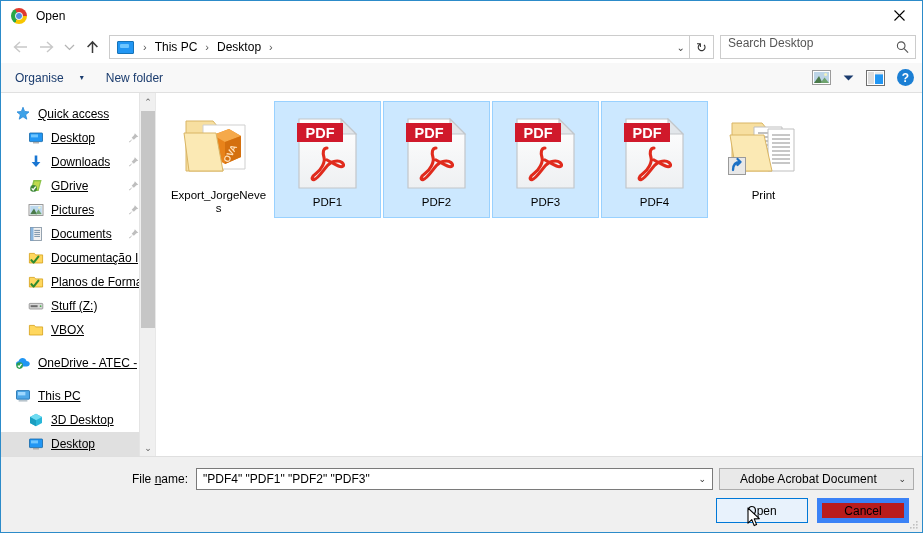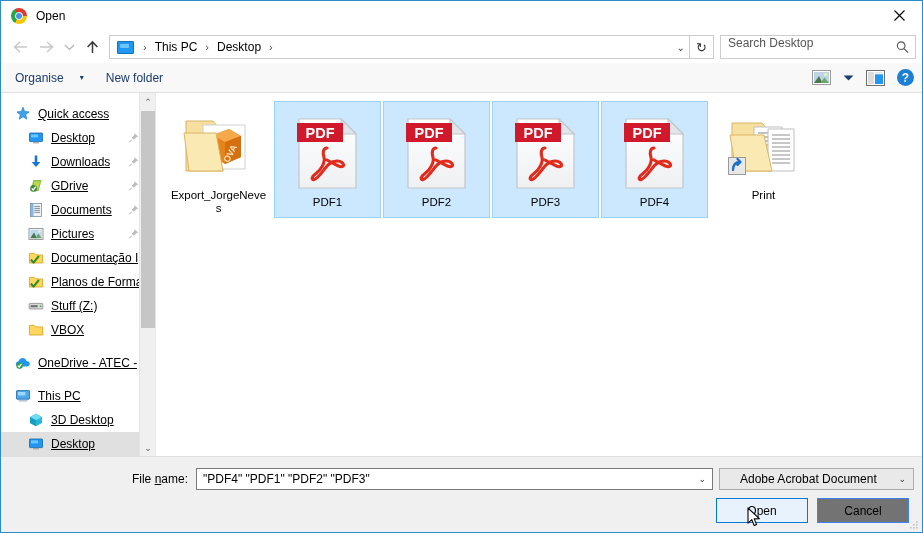--- a/index.html
+++ b/index.html
@@ -267,21 +267,21 @@
   .ftype-caret {
     position: absolute; right: 7px; top: 50%; transform: translateY(-50%);
     font-size: 9px; color: #333;
   }
   .row2 {
     position: absolute; right: 13px; top: 41px;
     display: flex; align-items: center; gap: 9px;
   }
   .btn {
     width: 92px; height: 25px;
-    border: 1px solid #3b82f6; background: #737373;
+    border: 5px solid #3b82f6; background: #b91c1c;
     font-size: 12px; color: #000;
     display: flex; align-items: center; justify-content: center;
     font-family: "Liberation Sans", sans-serif;
   }
   .btn.primary {
     border: 1px solid #0078d7; background: #e8f2fc;
   }
   .grip {
     position: absolute; right: 3px; bottom: 2px;
     width: 11px; height: 11px; opacity: .45;
@@ -431,46 +431,46 @@
               </svg>
             </span>
             <span class="side-label">GDrive</span>
             <svg viewBox="0 0 12 12" class="pin">
               <path d="M7.4 0.8 L11.2 4.6 L9.2 5.2 L6.4 8 L5.2 6.8 L2 11 L1 10 L5.2 6.8 L4 5.6 L6.8 2.8 Z" fill="#8a8a8a"></path>
             </svg>
           </div>
           <div class="side-row indent">
             <span class="side-ico">
               <svg viewBox="0 0 16 16" width="16" height="16">
+                <rect x="1" y="2.6" width="14" height="10.8" fill="#fff" stroke="#8a8a8a" stroke-width="0.9"></rect>
+                <rect x="2.2" y="3.8" width="11.6" height="8.4" fill="#bcd9ee"></rect>
+                <path d="M2.2 12.2 L6 6.4 L9 12.2 Z" fill="#4a7a4a"></path>
+                <path d="M7.4 12.2 L10.4 7.6 L13.8 12.2 Z" fill="#6ea36e"></path>
+                <circle cx="11.4" cy="5.6" r="1.2" fill="#f5f3c8"></circle>
+              </svg>
+            </span>
+            <span class="side-label">Pictures</span>
+            <svg viewBox="0 0 12 12" class="pin">
+              <path d="M7.4 0.8 L11.2 4.6 L9.2 5.2 L6.4 8 L5.2 6.8 L2 11 L1 10 L5.2 6.8 L4 5.6 L6.8 2.8 Z" fill="#8a8a8a"></path>
+            </svg>
+          </div>
+          <div class="side-row indent">
+            <span class="side-ico">
+              <svg viewBox="0 0 16 16" width="16" height="16">
                 <rect x="2.5" y="1.5" width="11" height="13" fill="#f2f2f2" stroke="#8a9aa8" stroke-width="0.9"></rect>
                 <rect x="2.5" y="1.5" width="3" height="13" fill="#5b9bd5" opacity="0.7"></rect>
                 <g stroke="#5b7a96" stroke-width="0.8">
                   <path d="M6.3 4.4 H12"></path>
                   <path d="M6.3 6.4 H12"></path>
                   <path d="M6.3 8.4 H12"></path>
                   <path d="M6.3 10.4 H12"></path>
                 </g>
               </svg>
             </span>
             <span class="side-label">Documents</span>
-            <svg viewBox="0 0 12 12" class="pin">
-              <path d="M7.4 0.8 L11.2 4.6 L9.2 5.2 L6.4 8 L5.2 6.8 L2 11 L1 10 L5.2 6.8 L4 5.6 L6.8 2.8 Z" fill="#8a8a8a"></path>
-            </svg>
-          </div>
-          <div class="side-row indent">
-            <span class="side-ico">
-              <svg viewBox="0 0 16 16" width="16" height="16">
-                <rect x="1" y="2.6" width="14" height="10.8" fill="#fff" stroke="#8a8a8a" stroke-width="0.9"></rect>
-                <rect x="2.2" y="3.8" width="11.6" height="8.4" fill="#bcd9ee"></rect>
-                <path d="M2.2 12.2 L6 6.4 L9 12.2 Z" fill="#4a7a4a"></path>
-                <path d="M7.4 12.2 L10.4 7.6 L13.8 12.2 Z" fill="#6ea36e"></path>
-                <circle cx="11.4" cy="5.6" r="1.2" fill="#f5f3c8"></circle>
-              </svg>
-            </span>
-            <span class="side-label">Pictures</span>
             <svg viewBox="0 0 12 12" class="pin">
               <path d="M7.4 0.8 L11.2 4.6 L9.2 5.2 L6.4 8 L5.2 6.8 L2 11 L1 10 L5.2 6.8 L4 5.6 L6.8 2.8 Z" fill="#8a8a8a"></path>
             </svg>
           </div>
           <div class="side-row indent">
             <span class="side-ico">
               <svg viewBox="0 0 16 16" width="16" height="16">
                 <path d="M1.4 3.4 H6.4 L7.6 4.9 H14.6 V13 H1.4 Z" fill="#ffd75e" stroke="#d4a017" stroke-width="0.8"></path>
                 <path d="M3.4 10.2 L5.6 12.6 L10.4 6.6" stroke="#2e8b2e" stroke-width="2.1" fill="none" stroke-linecap="round" stroke-linejoin="round"></path>
               </svg>

